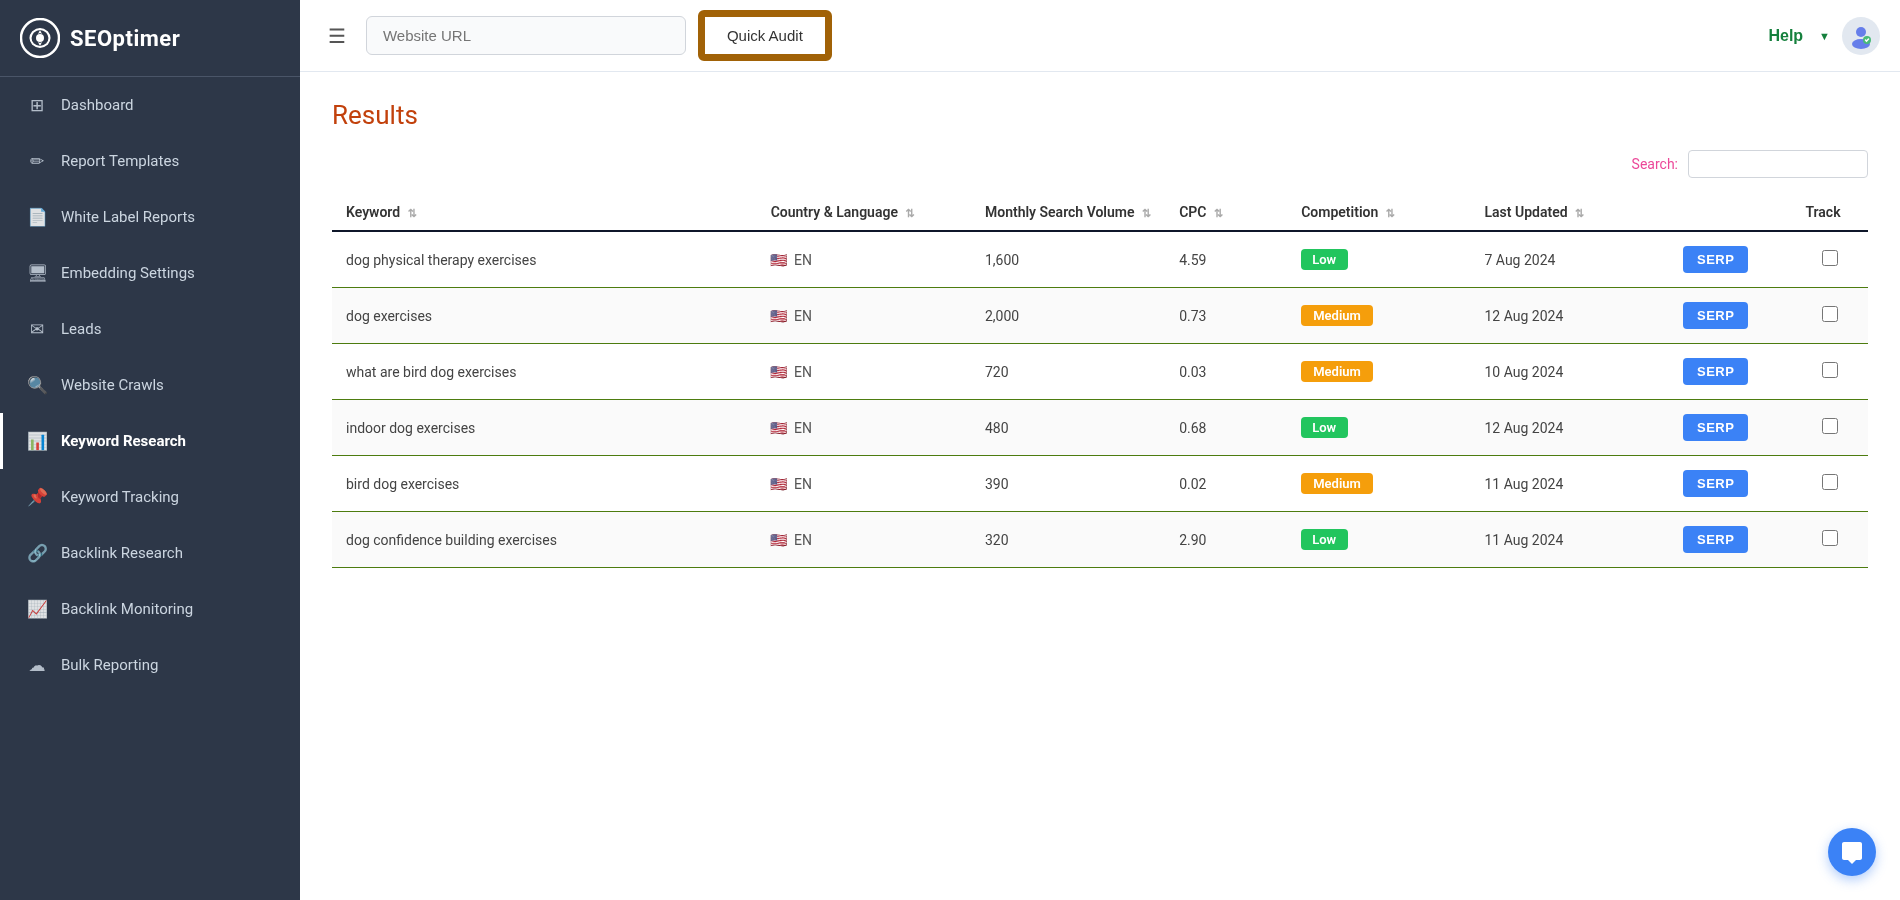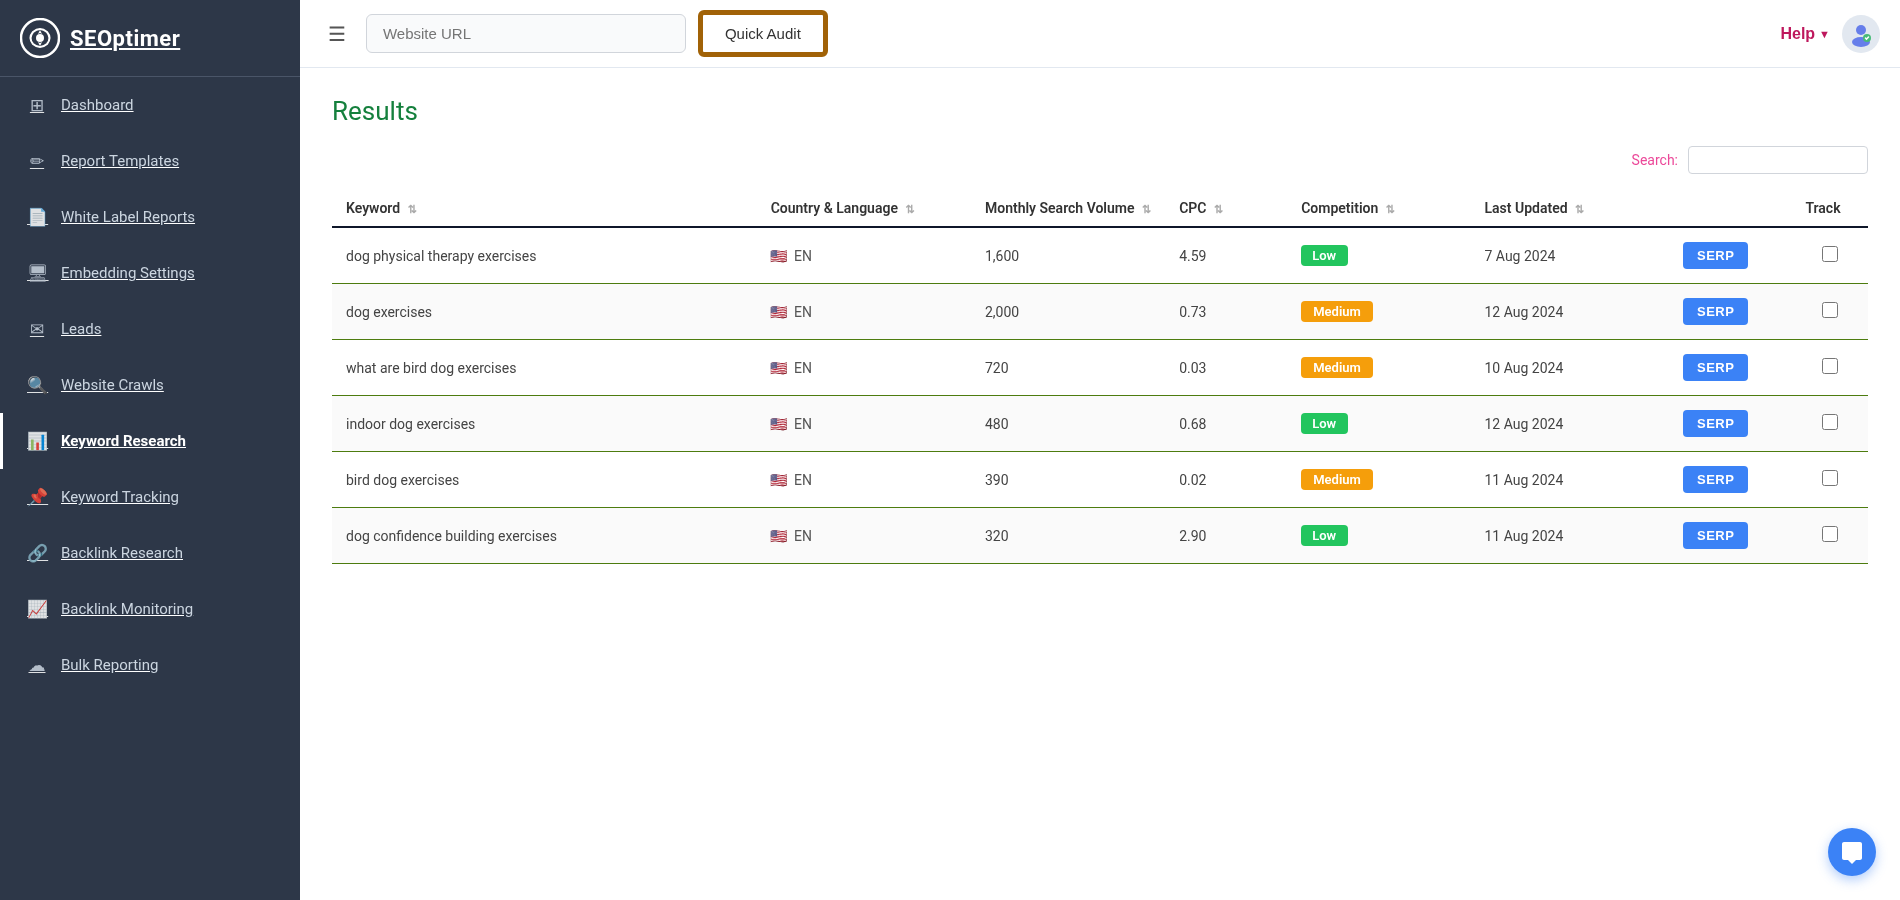--- a/index.html
+++ b/index.html
@@ -8,21 +8,20 @@
     
     #sidebar {
       width: 300px;
       min-width: 300px;
       background: #2d3748;
       color: #fff;
       display: flex;
       flex-direction: column;
       height: 100%;
       overflow-y: auto;
-      text-decoration: underline;
     }
     #sidebar-logo {
       display: flex;
       align-items: center;
       padding: 18px 20px;
       background: #2d3748;
     }
     .logo-icon {
       width: 40px;
       height: 40px;
@@ -93,39 +92,39 @@
       padding: 10px 16px;
       border: 1px solid #d1d5db;
       border-radius: 6px;
       font-size: 15px;
       color: #aaa;
       outline: none;
       background: #f9fafb;
     }
     #quick-audit-btn {
       padding: 10px 22px;
-      border: 5px solid #a16207;
+      border: 7px solid #a16207;
       border-radius: 6px;
       background: #fff;
       font-size: 15px;
       font-weight: 500;
       cursor: pointer;
       color: #333;
     }
     .topbar-spacer { flex: 1; }
     #help-btn {
       background: none;
       border: none;
       cursor: pointer;
       font-size: 16px;
       font-weight: 600;
-      color: #be185d;
-      display: flex;
-      align-items: center;
-      gap: 4px;
+      color: #15803d;
+      display: flex;
+      align-items: center;
+      gap: 16px;
     }
     #user-avatar-icon {
       width: 38px;
       height: 38px;
       border-radius: 50%;
       background: #e2e8f0;
       display: flex;
       align-items: center;
       justify-content: center;
       cursor: pointer;
@@ -135,21 +134,21 @@
     
     #content {
       flex: 1;
       overflow-y: auto;
       padding: 28px 32px;
       background: #fff;
     }
     #results-title {
       font-size: 26px;
       font-weight: 400;
-      color: #15803d;
+      color: #c2410c;
       margin-bottom: 20px;
     }
     .search-bar-row {
       display: flex;
       justify-content: flex-end;
       align-items: center;
       margin-bottom: 16px;
       gap: 10px;
     }
     .search-label {

